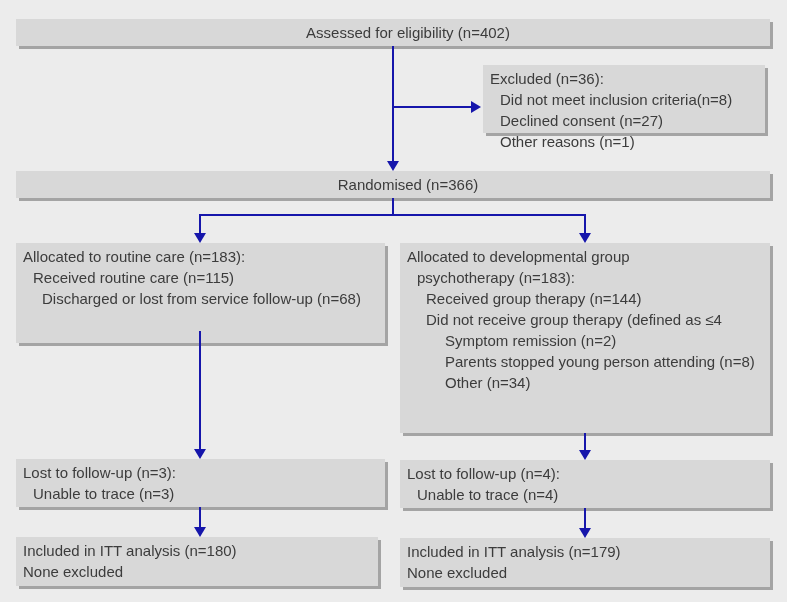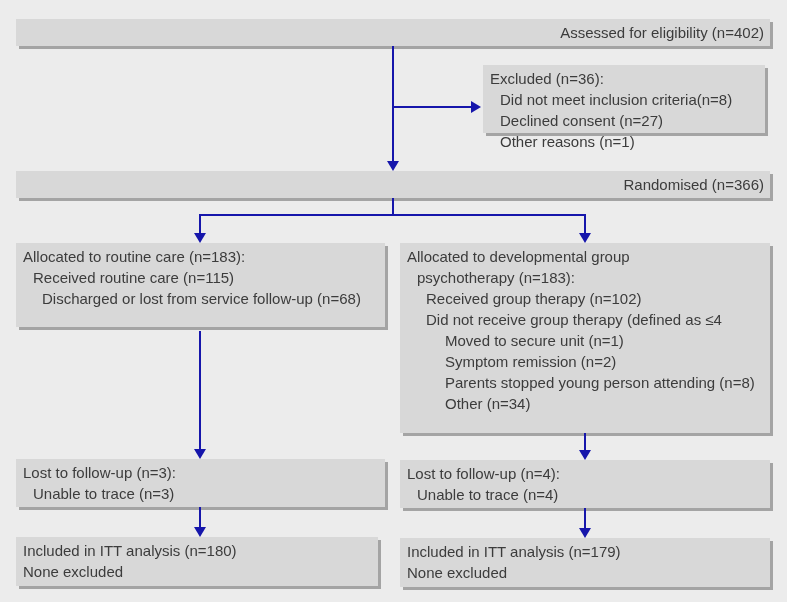--- a/index.html
+++ b/index.html
@@ -16,21 +16,21 @@
   .box {
     position: absolute;
     background: #d8d8d8;
     box-shadow: 3px 3px 0 0 #a4a4a4;
     font-size: 15px;
     line-height: 21px;
     padding: 3px 6px 0 7px;
     box-sizing: border-box;
   }
   .banner {
-    text-align: right;
+    text-align: center;
     line-height: 23px;
     padding-top: 2px;
     padding-left: 36px;
   }
   .line { white-space: nowrap; }
   .ind0 { padding-left: 0; }
   .ind1 { padding-left: 10px; }
   .ind2 { padding-left: 19px; }
   .ind3 { padding-left: 28px; }
   .ind4 { padding-left: 38px; }
@@ -61,32 +61,31 @@
     <div class="line ind0">Excluded (n=36):</div>
     <div class="line ind1">Did not meet inclusion criteria(n=8)</div>
     <div class="line ind1">Declined consent (n=27)</div>
     <div class="line ind1">Other reasons (n=1)</div>
   </div>
 
   <div class="box banner" style="left:16px; top:171px; width:754px; height:27px;">
     <div class="line">Randomised (n=366)</div>
   </div>
 
-  <div class="box" style="left:16px; top:243px; width:369px; height:84px;">
+  <div class="box" style="left:16px; top:243px; width:369px; height:100px;">
     <div class="line ind0">Allocated to routine care (n=183):</div>
     <div class="line ind1">Received routine care (n=115)</div>
     <div class="line ind2">Discharged or lost from service follow-up (n=68)</div>
   </div>
 
   <div class="box" style="left:400px; top:243px; width:370px; height:190px;">
     <div class="line ind0">Allocated to developmental group</div>
     <div class="line ind1">psychotherapy (n=183):</div>
-    <div class="line ind2">Received group therapy (n=102)</div>
+    <div class="line ind2">Received group therapy (n=144)</div>
     <div class="line ind2">Did not receive group therapy (defined as ≤4</div>
-    <div class="line ind4">Moved to secure unit (n=1)</div>
     <div class="line ind4">Symptom remission (n=2)</div>
     <div class="line ind4">Parents stopped young person attending (n=8)</div>
     <div class="line ind4">Other (n=34)</div>
   </div>
 
   <div class="box" style="left:16px; top:459px; width:369px; height:48px;">
     <div class="line ind0">Lost to follow-up (n=3):</div>
     <div class="line ind1">Unable to trace (n=3)</div>
   </div>
 

